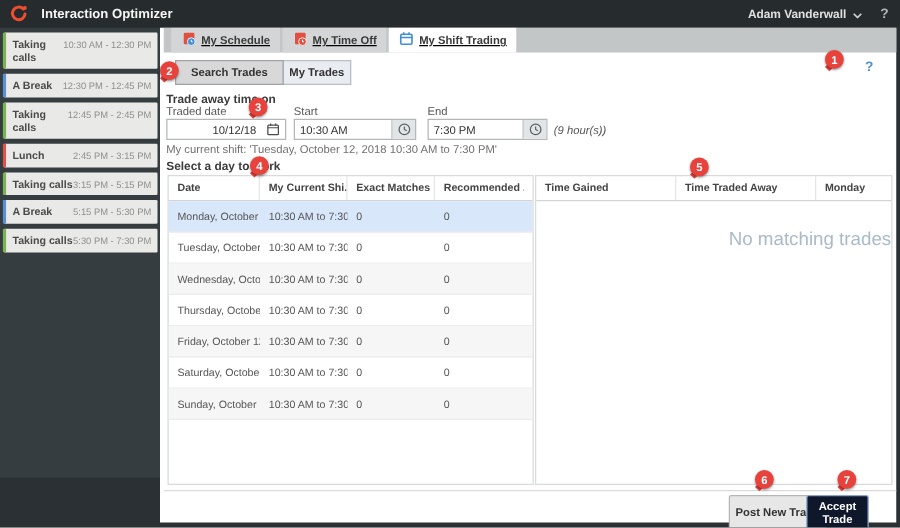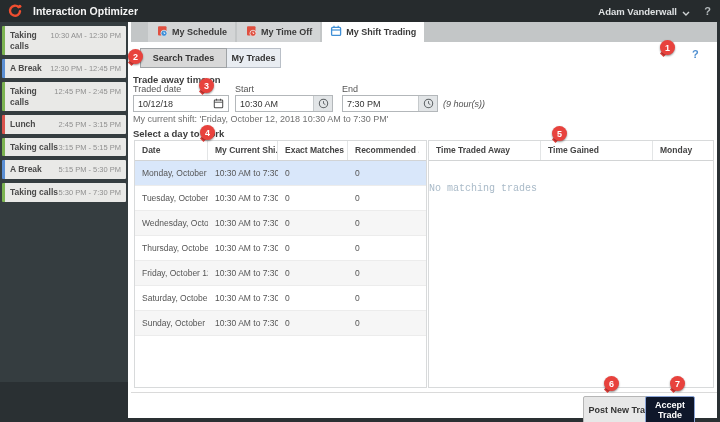--- a/index.html
+++ b/index.html
@@ -21,58 +21,58 @@
   .schedule-item.break { border-left-color:#5b8fd4; }
   .schedule-item.lunch { border-left-color:#d9544d; }
   .schedule-label { font-size:8.5px; font-weight:bold; color:#4a4a4a; white-space:nowrap; line-height:1.25; }
   .schedule-time { font-size:7.5px; color:#8f8f8f; white-space:nowrap; margin-top:1px; }
   .sidebar .schedule-item:nth-of-type(1) .schedule-label,
   .sidebar .schedule-item:nth-of-type(3) .schedule-label { white-space:normal; width:36px; }
 
   
   .main { position:absolute; left:128px; top:22px; width:589px; height:396px; background:#ffffff; }
 
-  .tabbar { position:absolute; left:3px; top:0; right:0; height:20px; background:#c3c6c7; display:flex; gap:2px; padding-left:17px; }
+  .tabbar { position:absolute; left:3px; top:0; right:0; height:20px; background:#c3c6c7; display:flex; gap:2px; padding-left:6px;text-decoration:underline; }
   .tab { height:20px; display:flex; align-items:center; gap:4px; padding:0 8px; background:#d3d5d6; font-size:9px; font-weight:bold; color:#3a3a3a; cursor:pointer; white-space:nowrap; }
   .tab.active { background:#ffffff; }
 
   .subtab { position:absolute; height:20px; font-size:9px; font-weight:bold; color:#333; display:flex; align-items:center; justify-content:center; cursor:pointer; }
   .subtab-search { left:12px; top:26px; width:87px; background:#d8d8d8; border:1px solid #9fa3a6; z-index:2; }
   .subtab-mytrades { left:98px; top:26px; width:55px; background:#e9edf2; border:1px solid #b9bfc7; }
   .content-help { position:absolute; left:564px; top:26px; font-size:11px; font-weight:bold; color:#4f8fd0; cursor:pointer; }
 
   .section-label { position:absolute; font-size:9.5px; font-weight:bold; color:#3c3c3c; }
   .lbl-trade { left:5px; top:52px; }
   .lbl-selectday { left:5px; top:106px; }
 
   .field-label { position:absolute; top:62px; font-size:9px; color:#555; }
   .lbl-traded-date { left:5px; } .lbl-start { left:107px; } .lbl-end { left:214px; }
 
   .input-group { position:absolute; top:73px; height:17px; display:flex; align-items:stretch; border:1px solid #b3b7ba; background:#fff; }
-  .ig-date { left:5px; width:96px; } .ig-start { left:107px; width:98px; } .ig-end { left:214px; width:96px; }
+  .ig-date { left:5px; width:96px;padding-left:32px; } .ig-start { left:107px; width:98px; } .ig-end { left:214px; width:96px; }
   .input-group input { flex:1; width:0; border:none; outline:none; background:transparent; font-family:"Liberation Sans", sans-serif; font-size:9px; color:#333; padding:0 4px; }
   .icon-box { width:19px; display:flex; align-items:center; justify-content:center; cursor:pointer; }
   .icon-box.shaded { background:#e2e5e7; border-left:1px solid #c6cacc; }
   .duration-note { position:absolute; left:315px; top:77px; font-size:9px; color:#555;font-style:italic; }
   .current-shift { position:absolute; left:5px; top:92px; font-size:9px; color:#707070; }
 
   
   .table { position:absolute; top:118px; height:248px; border:1px solid #d8dadb; background:#fff; }
   .day-table { left:6px; width:293px; }
   .matches-table { left:300px; width:286px; }
   .thead { display:grid; height:20px; border-bottom:1px solid #d2d4d5; }
   .day-table .thead { grid-template-columns:73px 70px 70px 71px; }
   .matches-table .thead { grid-template-columns:112px 112px 61px; }
   .th { font-size:8.5px; font-weight:bold; color:#444; line-height:19px; padding-left:7px; border-right:1px solid #e3e5e6; overflow:hidden; white-space:nowrap; }
   .th:last-of-type { border-right:none; }
   .trow { display:grid; grid-template-columns:73px 70px 70px 71px; height:25px; border-bottom:1px solid #ececec; cursor:pointer; }
   .tbody .trow:nth-of-type(odd) { background:#f6f6f6; }
   .tbody .trow.selected { background:#d9e7fa; }
   .td { font-size:8.5px; color:#555; line-height:25px; padding-left:7px; overflow:hidden; white-space:nowrap; }
-  .empty-msg { text-align:left; padding-top:22px; font-size:10px; color:#a9bac8;font-family:Liberation Mono, monospace; }
+  .empty-msg { text-align:right; padding-top:22px; font-size:15px; color:#a9bac8; }
 
   
   .footer-divider { position:absolute; left:3px; right:0; top:370px; border-top:1px solid #dadada; }
   .btn { position:absolute; top:374px; height:28px; font-family:"Liberation Sans", sans-serif; font-size:9px; font-weight:bold; border-radius:2px; cursor:pointer; }
   .btn-post { left:455px; width:78px; background:#e7e7e7; border:1px solid #b6b6b6; color:#333; }
   .btn-accept { left:517px; width:50px; background:#0f172a; border:1px solid #8aa4d6; color:#fff; }
 
   
   .badges { position:absolute; inset:0; pointer-events:none; z-index:20; }
   .badge { position:absolute; width:15px; height:15px; border-radius:50%; background:#e8423d; color:#fff; font-size:9px; font-weight:bold; display:flex; align-items:center; justify-content:center; box-shadow:0 1px 2px rgba(0,0,0,.45); }
@@ -220,21 +220,21 @@
       <input value="7:30 PM" style="">
       <span class="icon-box shaded">
         <svg width="11" height="11" viewBox="0 0 12 12">
           <circle cx="6" cy="6" r="4.6" fill="none" stroke="#5a5f62" stroke-width="1.1"></circle>
           <path d="M6 3.4 V6 L8 7.2" fill="none" stroke="#5a5f62" stroke-width="1"></path>
         </svg>
       </span>
     </div>
 
     <div class="duration-note">(9 hour(s))</div>
-    <div class="current-shift">My current shift: 'Friday, October 12, 2018 10:30 AM to 7:30 PM'</div>
+    <div class="current-shift">My current shift: 'Tuesday, October 12, 2018 10:30 AM to 7:30 PM'</div>
 
     <div class="section-label lbl-selectday">Select a day to work</div>
 
     <div class="table day-table">
       <div class="thead">
 
       <div class="th">Date</div>
           <div class="th">My Current Shi...</div>
           <div class="th">Exact Matches</div>
           <div class="th">Recommended ...</div>
@@ -288,22 +288,22 @@
             <div class="td">10:30 AM to 7:30 PM</div>
             <div class="td">0</div>
             <div class="td">0</div>
           </div>
         </div>
     </div>
 
     <div class="table matches-table">
       <div class="thead">
 
-      <div class="th">Time Traded Away</div>
-          <div class="th">Time Gained</div>
+      <div class="th">Time Gained</div>
+          <div class="th">Time Traded Away</div>
           <div class="th">Monday</div>
         </div>
       <div class="empty-msg">No matching trades</div>
     </div>
 
     <div class="footer-divider"></div>
     <button class="btn btn-post">Post New Trade</button>
     <button class="btn btn-accept">Accept Trade</button>
   </div>
 

